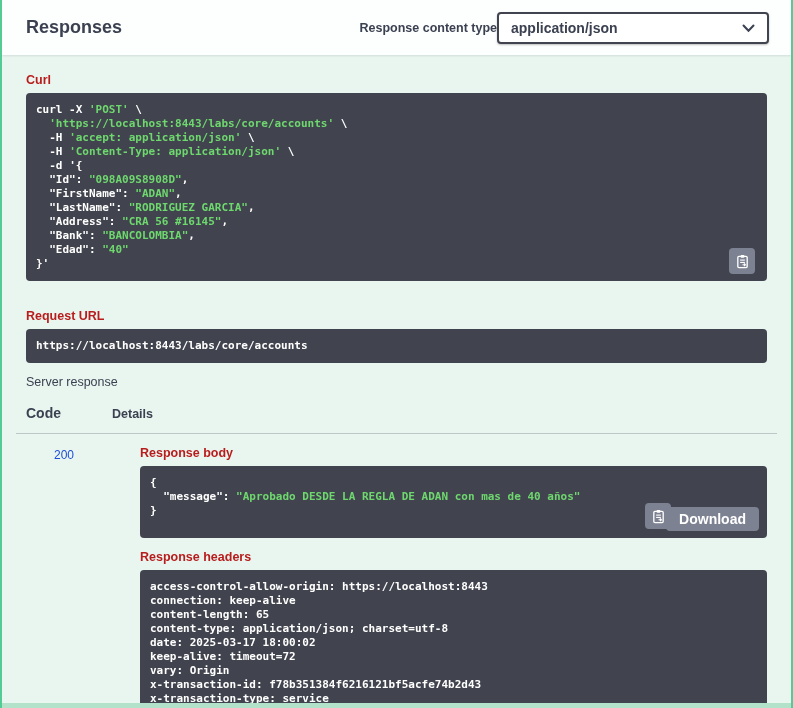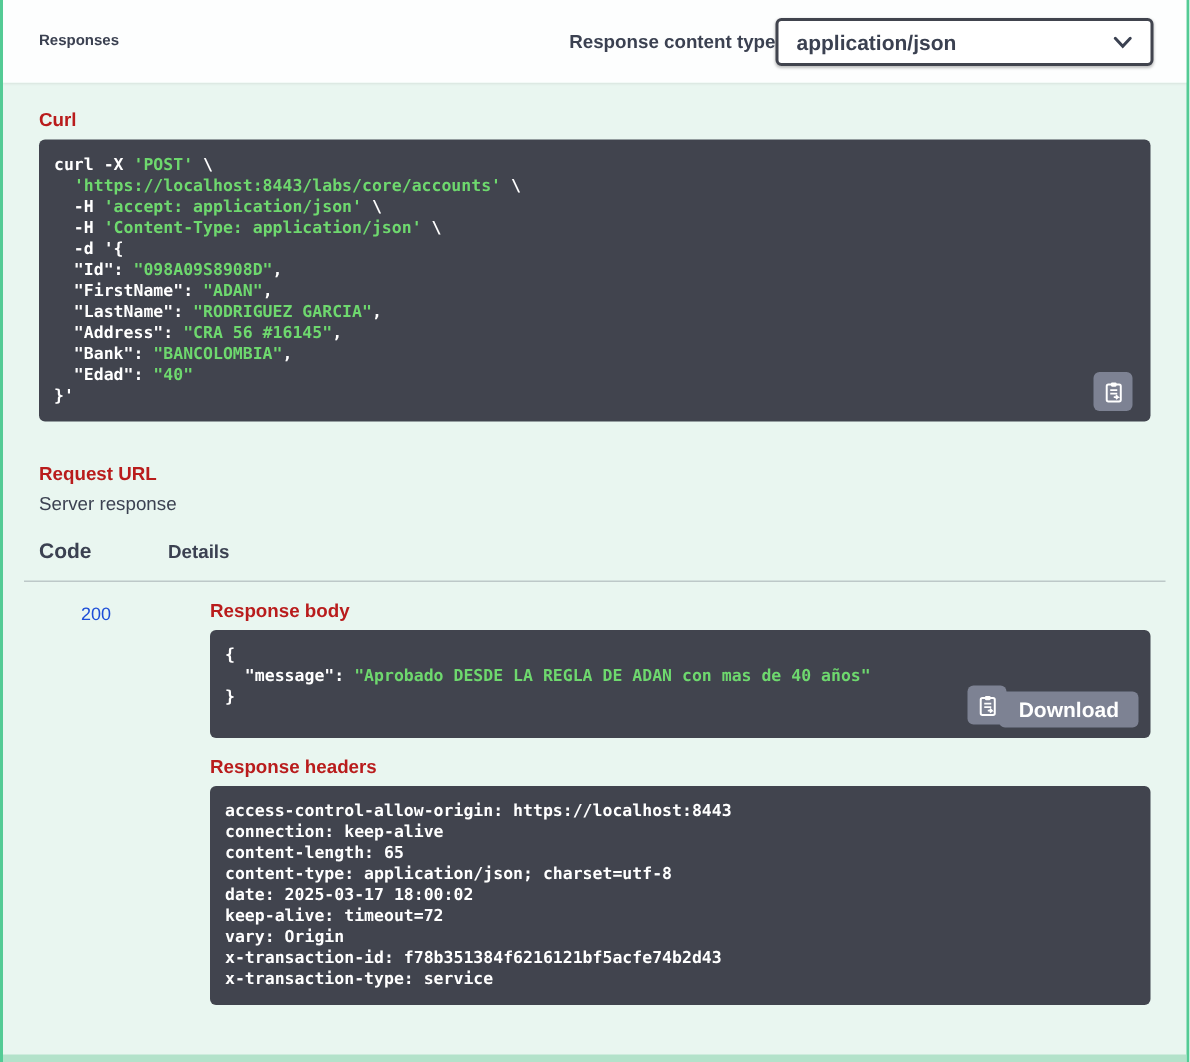--- a/index.html
+++ b/index.html
@@ -23,25 +23,25 @@
     background: #b3e2ca;
   }
   
   .section-header {
     height: 55px;
     background: rgba(255,255,255,0.88);
     box-shadow: 0 1px 2px rgba(0,0,0,0.10);
     display: flex; align-items: center; justify-content: space-between;
     padding: 0 22px 0 24px;
   }
-  .resp-title { font-size: 10px; font-weight: bold; color: #3b4151; }
+  .resp-title { font-size: 18px; font-weight: bold; color: #3b4151; }
   .ct-wrap { display: flex; align-items: center; }
   .ct-label { font-size: 12.5px; font-weight: bold; color: #3b4151; }
   .ct-select {
-    width: 252px; height: 32px;
+    width: 272px; height: 32px;
     background: #ffffff;
     border: 2px solid #41444e;
     border-radius: 4px;
     display: flex; align-items: center; justify-content: space-between;
     padding: 0 12px 0 12px;
     font-size: 14px; font-weight: bold; color: #3b4151;
     cursor: pointer;
     box-shadow: 0 1px 2px rgba(0,0,0,0.25);
   }
   
@@ -134,20 +134,21 @@
     <span class="block-label">Curl</span>
     <pre class="dark curl-pre"><button class="copy-btn curl-copy"><svg width="15" height="15" viewBox="0 0 16 16">
             <rect x="3" y="2.5" width="10" height="12" rx="1.2" fill="none" stroke="#ffffff" stroke-width="1.4"></rect>
             <rect x="6" y="1" width="4" height="3" rx="0.8" fill="#ffffff"></rect>
             <line x1="5.5" y1="6.5" x2="10.5" y2="6.5" stroke="#ffffff" stroke-width="1.2"></line>
             <line x1="5.5" y1="9" x2="10.5" y2="9" stroke="#ffffff" stroke-width="1.2"></line>
             <path d="M8 11.5 h3 l-1.4 -1.4 M11 11.5 l-1.4 1.4" stroke="#ffffff" stroke-width="1.2" fill="none"></path>
           </svg></button><div><span class="tok-p">curl -X </span><span class="tok-g">'POST'</span><span class="tok-p"> \</span></div><div><span class="tok-p">  </span><span class="tok-g">'https://localhost:8443/labs/core/accounts'</span><span class="tok-p"> \</span></div><div><span class="tok-p">  -H </span><span class="tok-g">'accept: application/json'</span><span class="tok-p"> \</span></div><div><span class="tok-p">  -H </span><span class="tok-g">'Content-Type: application/json'</span><span class="tok-p"> \</span></div><div><span class="tok-p">  -d </span><span class="tok-p">'{</span></div><div><span class="tok-p">  "Id": </span><span class="tok-g">"098A09S8908D"</span><span class="tok-p">,</span></div><div><span class="tok-p">  "FirstName": </span><span class="tok-g">"ADAN"</span><span class="tok-p">,</span></div><div><span class="tok-p">  "LastName": </span><span class="tok-g">"RODRIGUEZ GARCIA"</span><span class="tok-p">,</span></div><div><span class="tok-p">  "Address": </span><span class="tok-g">"CRA 56 #16145"</span><span class="tok-p">,</span></div><div><span class="tok-p">  "Bank": </span><span class="tok-g">"BANCOLOMBIA"</span><span class="tok-p">,</span></div><div><span class="tok-p">  "Edad": </span><span class="tok-g">"40"</span></div><div><span class="tok-p">}'</span></div></pre>
 
     <span class="block-label">Request URL</span>
+    <pre class="dark url-pre"><div><span class="tok-p">https://localhost:8443/labs/core/accounts</span></div></pre>
 
     <div class="srv-title">Server response</div>
 
     <div class="tbl-head">
       <span class="col-code-h">Code</span>
       <span class="col-details-h">Details</span>
     </div>
     <hr class="tbl-hr">
 
     <div class="tbl-row">

